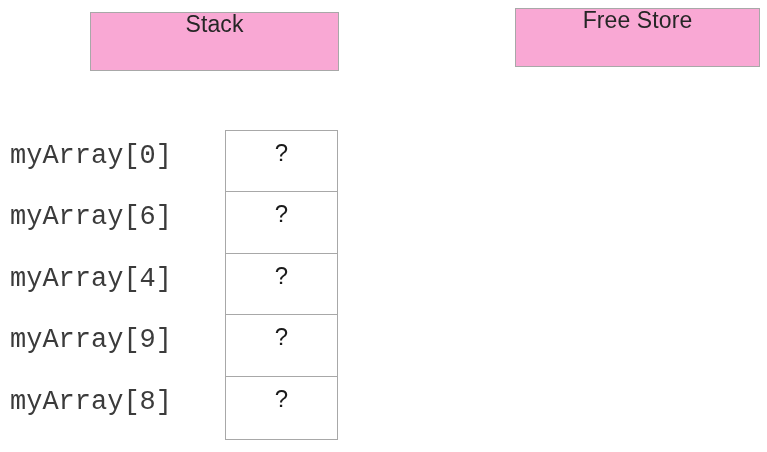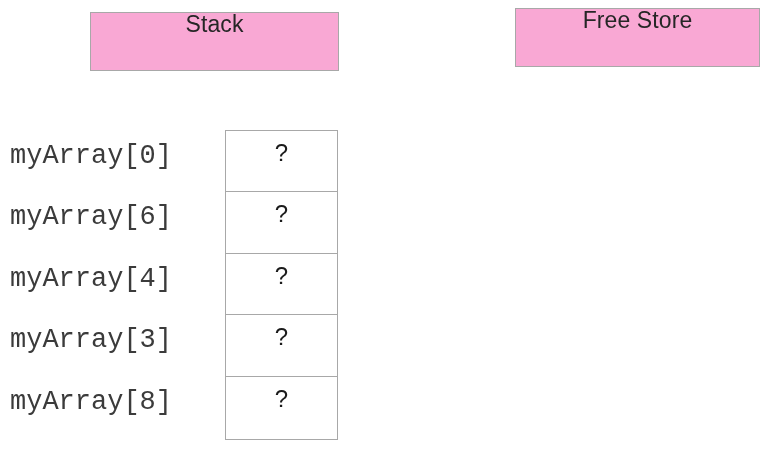--- a/index.html
+++ b/index.html
@@ -133,21 +133,21 @@
     <div class="array-label-row">
       <span class="label-text">myArray[0]</span>
     </div>
     <div class="array-label-row">
       <span class="label-text">myArray[6]</span>
     </div>
     <div class="array-label-row">
       <span class="label-text">myArray[4]</span>
     </div>
     <div class="array-label-row">
-      <span class="label-text">myArray[3]</span>
+      <span class="label-text">myArray[9]</span>
     </div>
     <div class="array-label-row">
       <span class="label-text">myArray[8]</span>
     </div>
   </div>
 
   <div id="array-table">
     <div class="array-cell">
       <span class="cell-value">?</span>
     </div>

